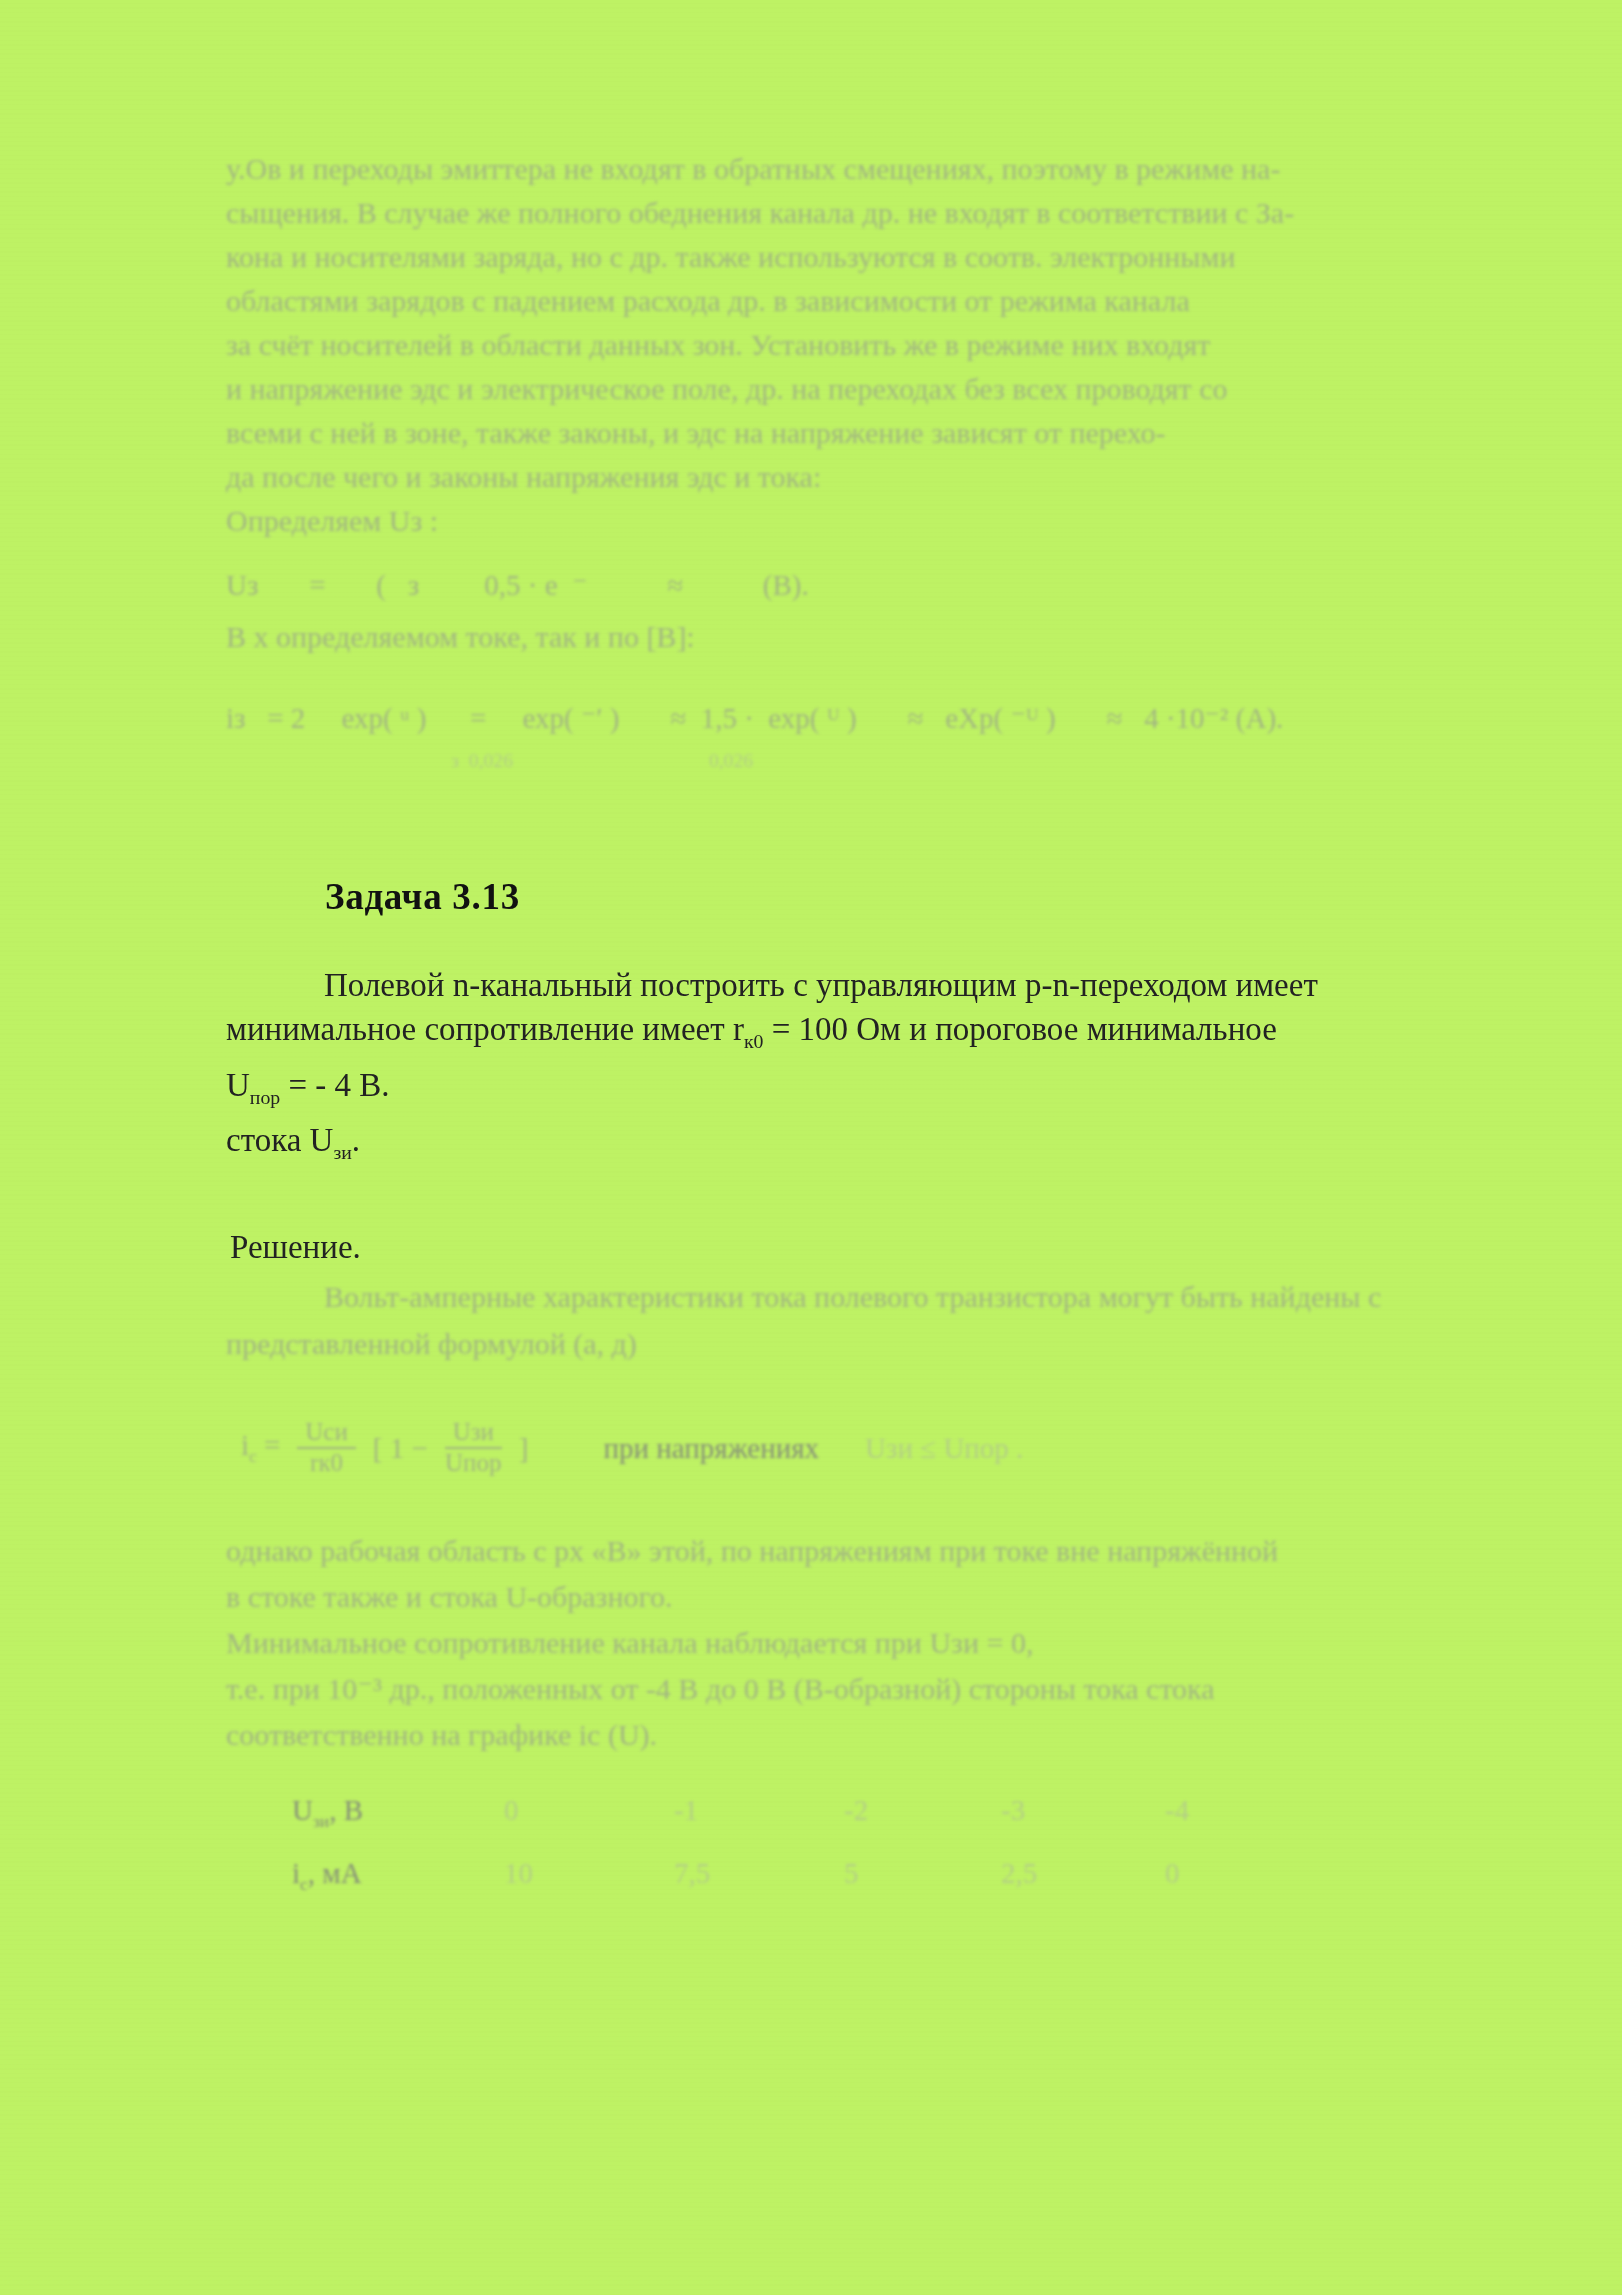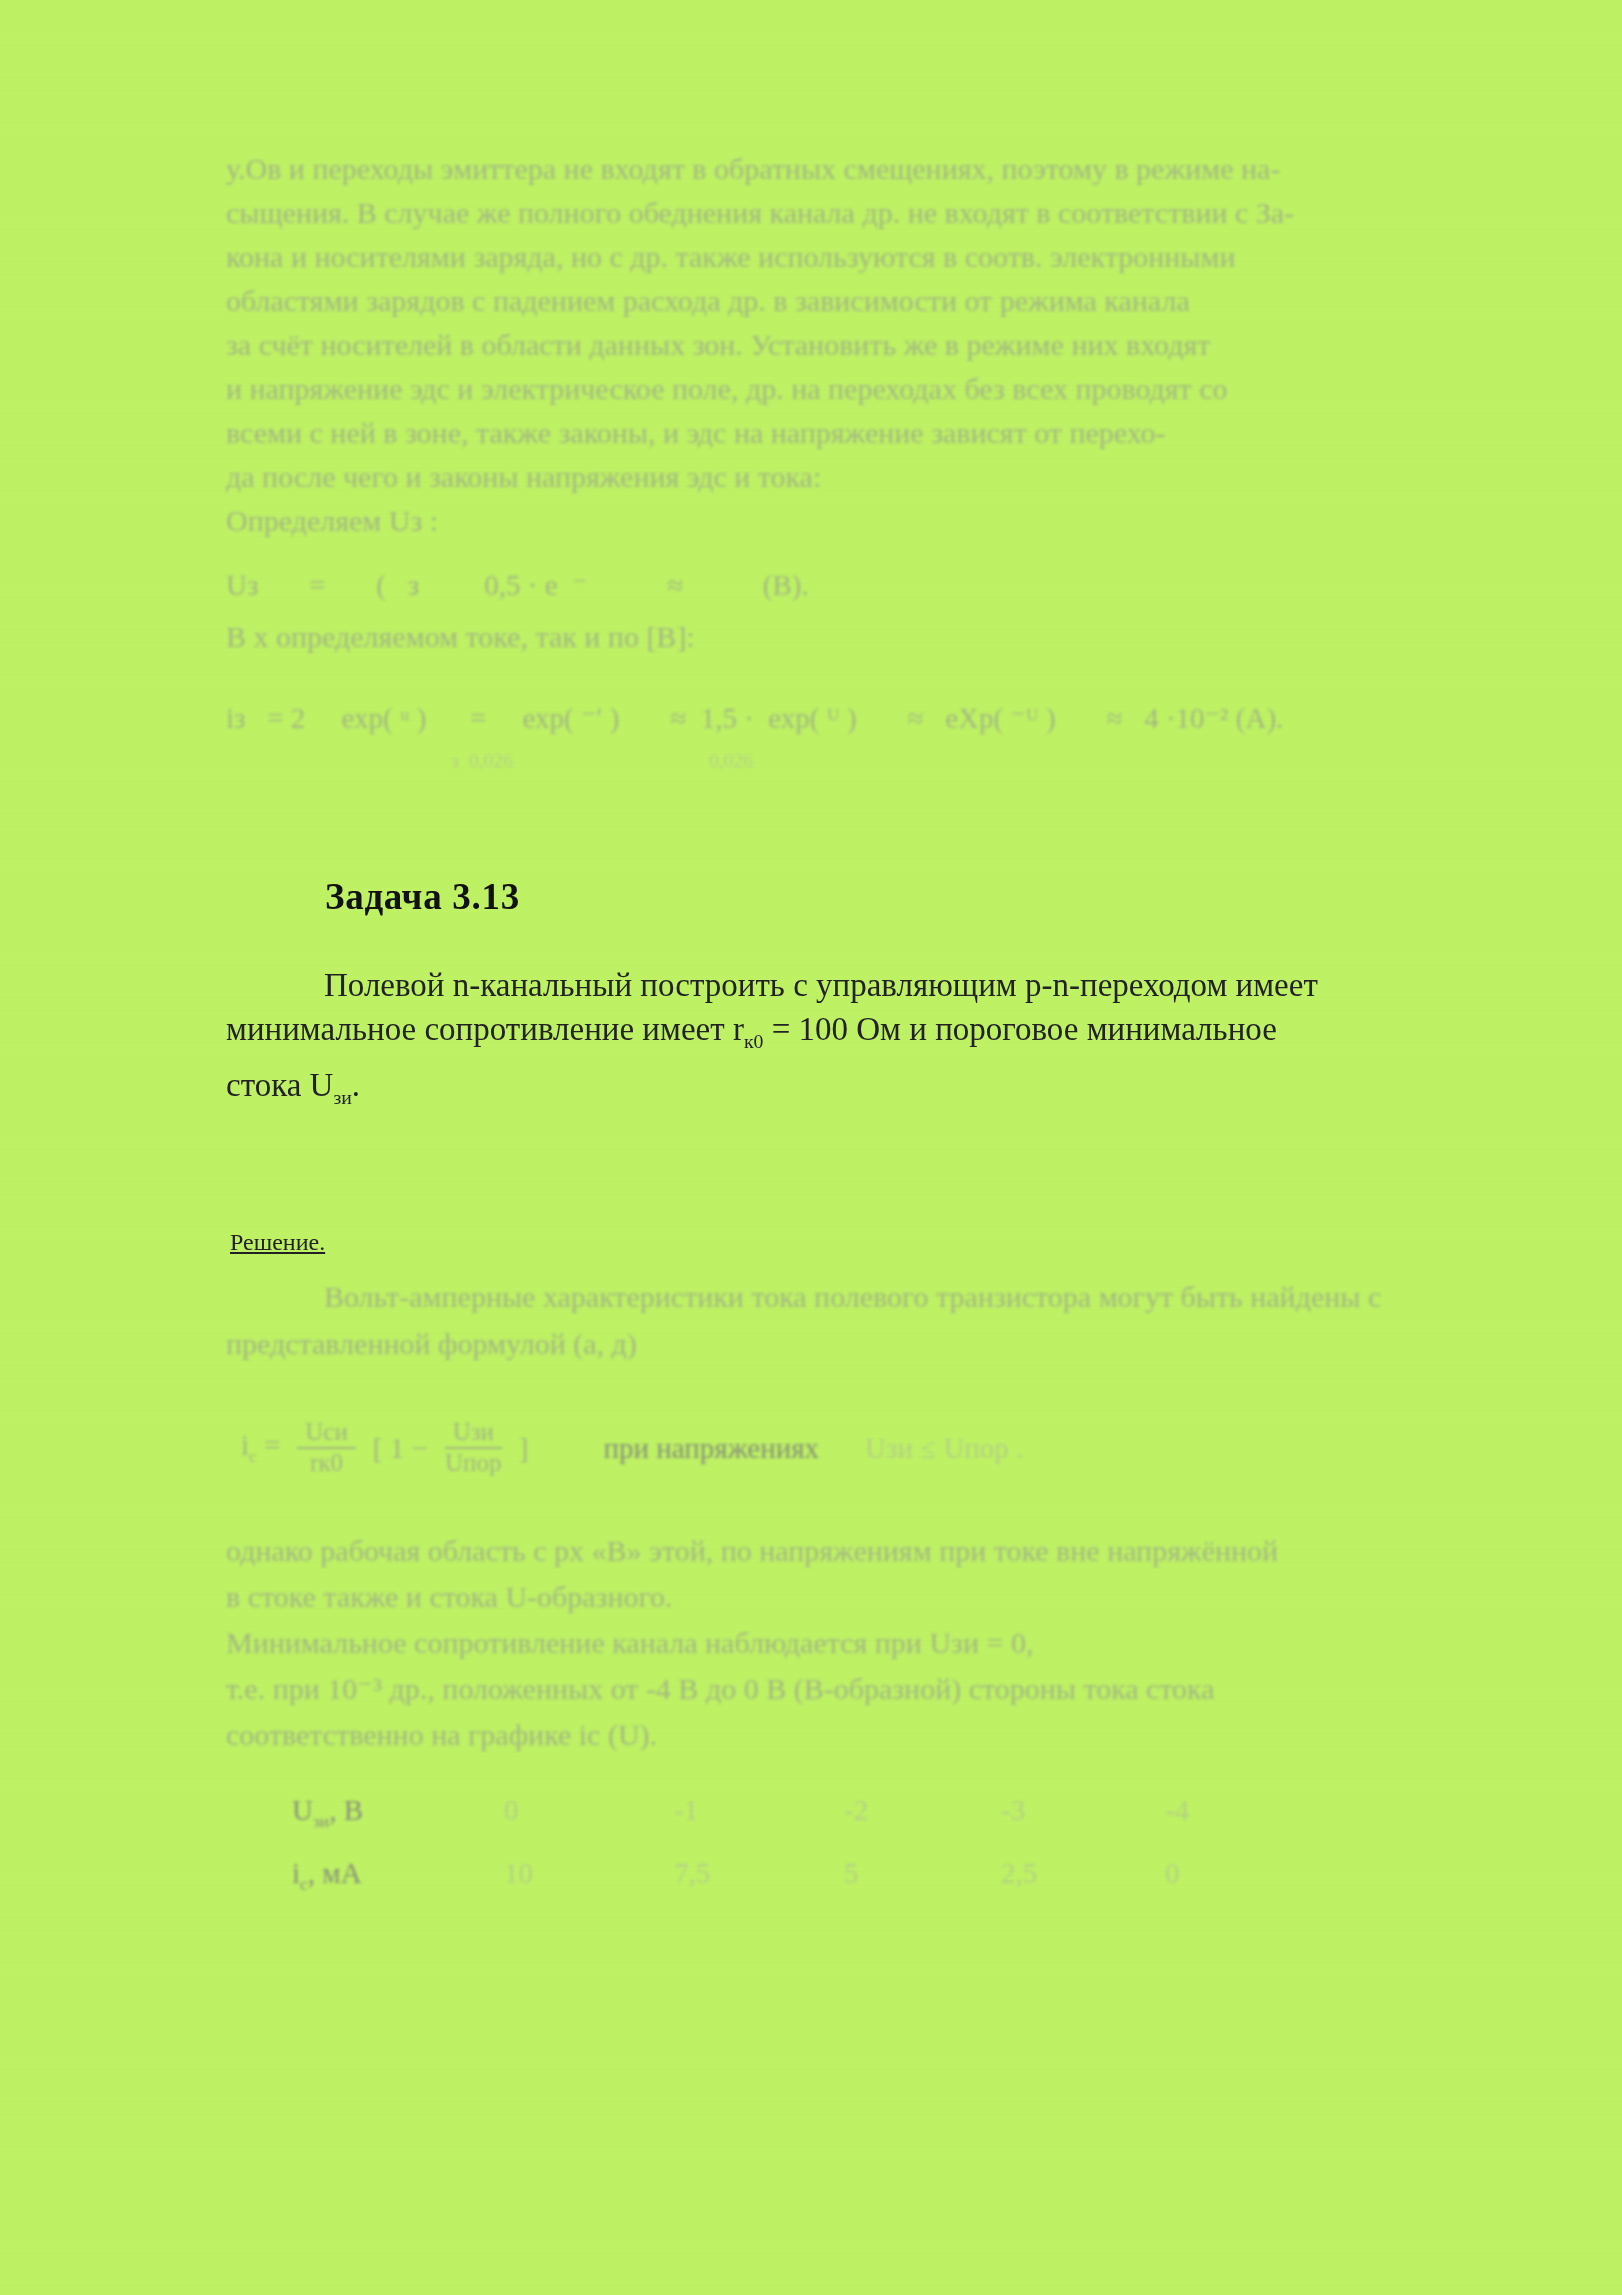--- a/index.html
+++ b/index.html
@@ -22,21 +22,21 @@
   .indent{text-indent:98px;}
   sub{font-size:.6em;}
   
   #top-block{position:absolute;left:226px;top:147px;width:1266px;}
   #top-formula-u{font-size:29px;line-height:60px;margin-top:11.8px;}
   #top-formula-exp{font-size:29px;line-height:60px;margin-top:29px;}
   #top-formula-sub{font-size:19.6px;line-height:25px;}
   #task-heading{position:absolute;left:325px;top:875px;font-size:37px;font-weight:bold;color:#111;letter-spacing:0.7px;}
   #problem{position:absolute;left:226px;top:963px;width:1269px;font-size:33px;}
   #problem .pline{line-height:44px;white-space:nowrap;}
-  #solution-label{position:absolute;left:230px;top:1229px;font-size:24px;text-decoration:underline;}
+  #solution-label{position:absolute;left:230px;top:1229px;font-size:33px;}
   #sol-fade1{position:absolute;left:226px;top:1275px;width:1266px;}
   #sol-fade2{position:absolute;left:226px;top:1322px;width:1266px;}
   #sol-formula{position:absolute;left:241px;top:1389px;height:118px;display:flex;align-items:center;font-size:29px;}
   #sol-formula .fx-left{display:inline-flex;align-items:center;gap:17px;}
   .frac{display:inline-flex;flex-direction:column;align-items:center;font-size:25px;line-height:1.15;}
   .frac .num{border-bottom:2px solid currentColor;padding:0 7.9px;}
   .fx-cond{margin-left:75px;}
   .fx-tail{margin-left:46px;}
   #sol-lines{position:absolute;left:226px;top:1528px;width:1276px;}
   #sol-lines .line{line-height:46px;}
@@ -67,20 +67,21 @@
     <div class="fade line">В х определяемом токе, так и по [В]:</div>
     <div id="top-formula-exp" class="fade pre">iз   = 2     ехр( ᵘ )      =     ехр( ⁻′ )       ≈  1,5 ·  ехр( ᵁ )       ≈   еХр( ⁻ᵁ )       ≈   4 ·10⁻² (А).</div>
     <div id="top-formula-sub" class="faint pre">                                              з  0,026                                        0,026</div>
   </div>
 
   <div id="task-heading" class="sharp">Задача 3.13</div>
 
   <div id="problem" class="sharp">
     <div class="pline indent">Полевой n-канальный построить с управляющим p-n-переходом имеет</div>
     <div class="pline"><span>минимальное сопротивление имеет r</span><sub>к0</sub><span> = 100 Ом и пороговое минимальное</span></div>
+    <div class="pline"><span>U</span><sub>пор</sub><span> = - 4 В.</span></div>
     <div class="pline"><span>стока U</span><sub>зи</sub><span>.</span></div>
   </div>
 
   <div id="solution-label" class="sharp">Решение.</div>
 
   <div id="sol-fade1" class="fade line indent">Вольт-амперные характеристики тока полевого транзистора могут быть найдены с</div>
   <div id="sol-fade2" class="fade line">представленной формулой (а, д)</div>
 
   <div id="sol-formula">
     <span class="fx-left fade">

